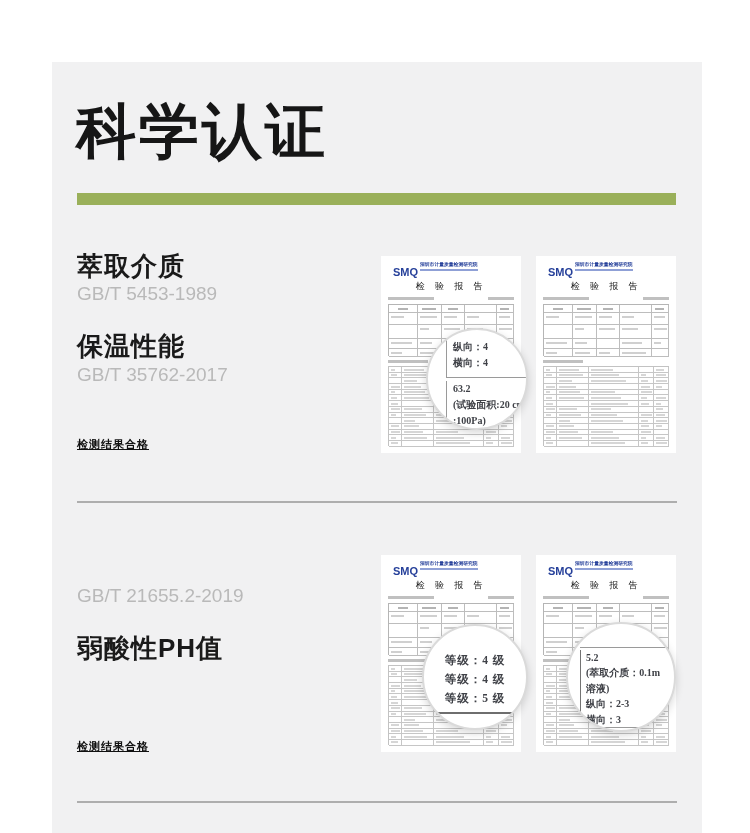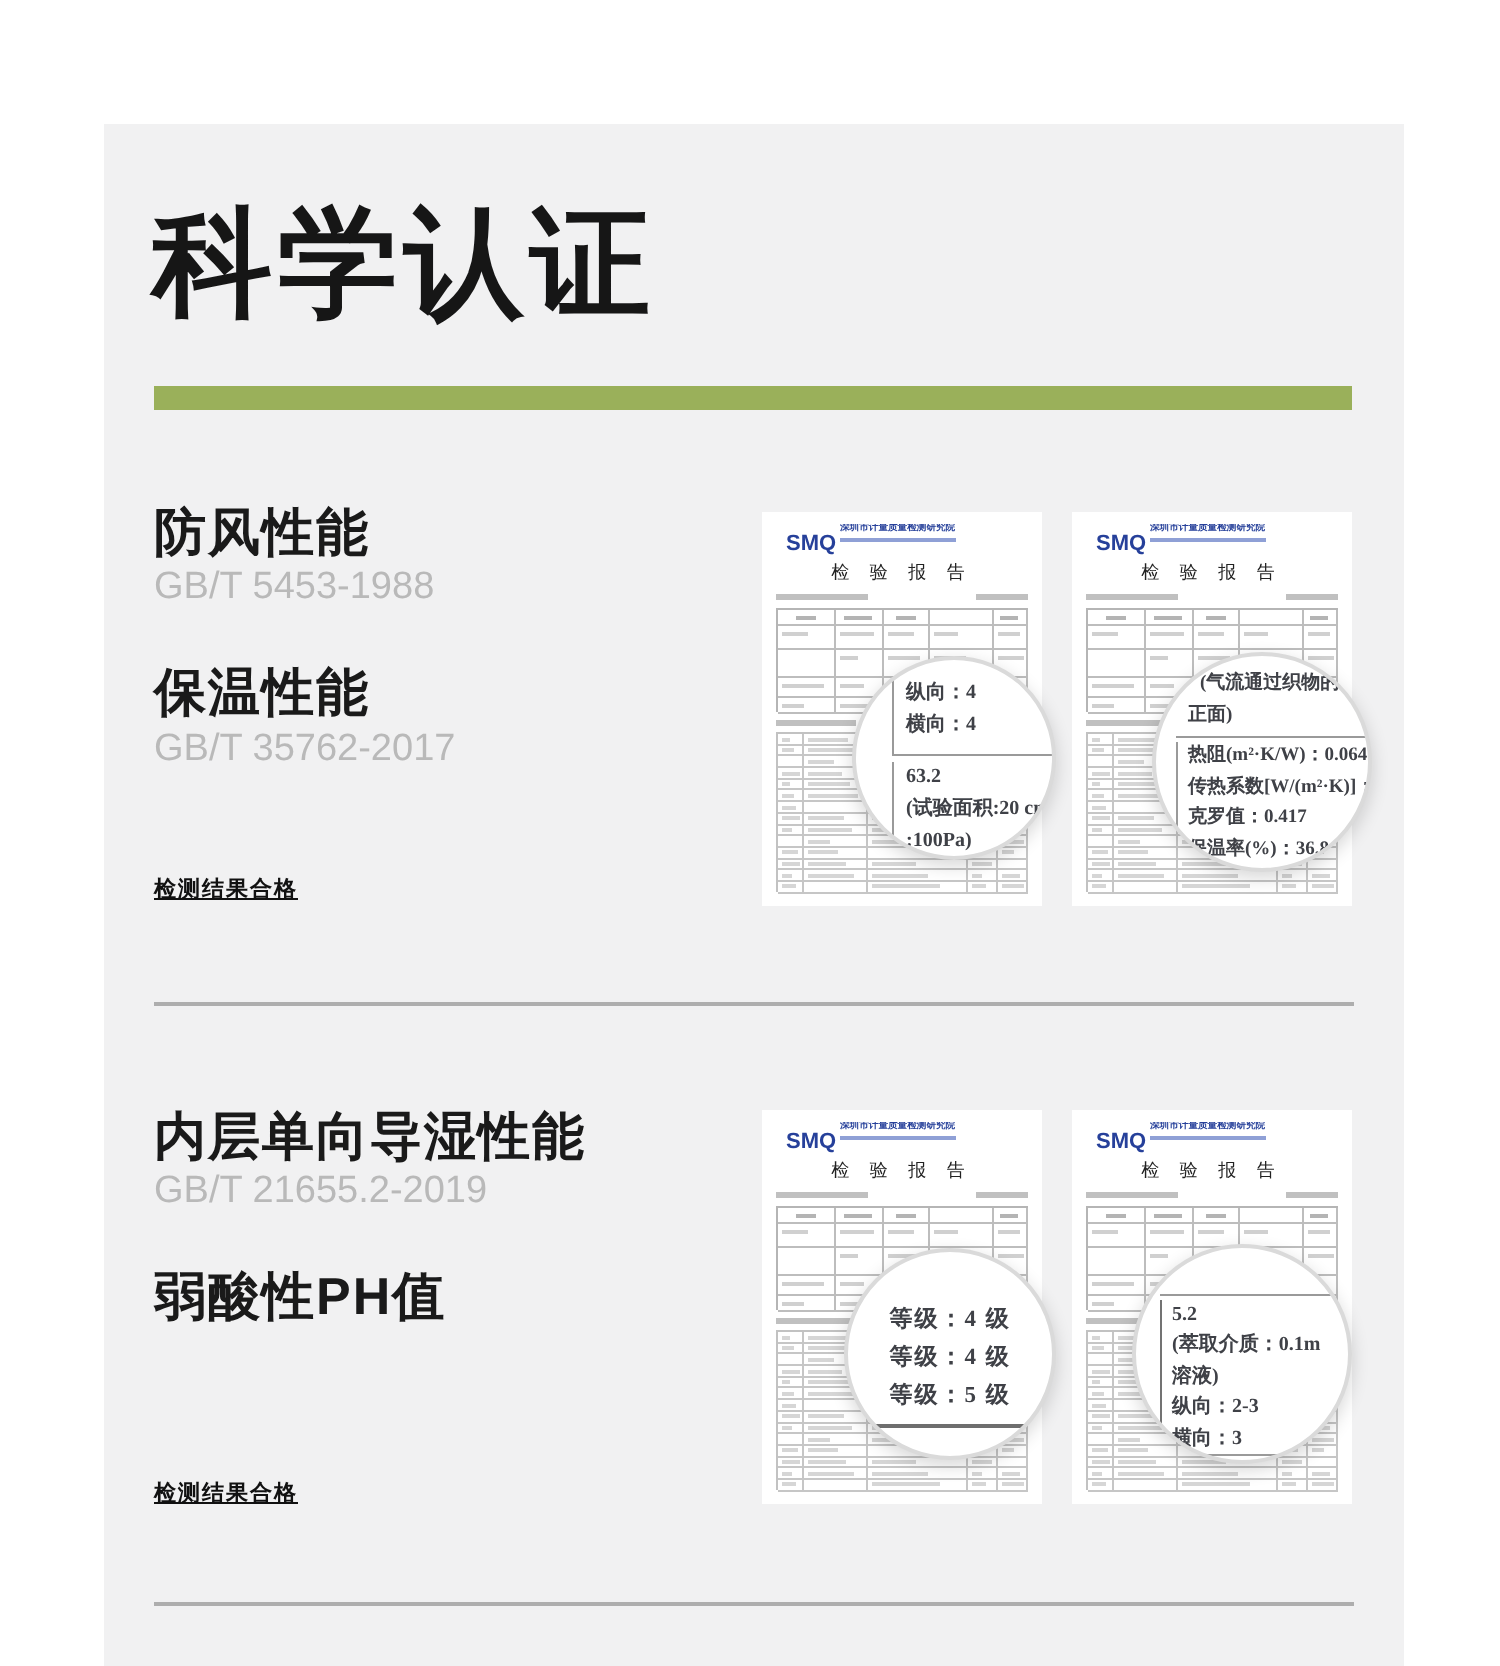--- a/index.html
+++ b/index.html
@@ -94,22 +94,22 @@
 </style>
 </head>
 <body>
 
 <div class="card">
 
   <h1 class="page-title">科学认证</h1>
   <div class="green-bar"></div>
 
   <div class="sec-text sec1-text">
-    <div class="tname tn1">防风性能</div>
-    <div class="tstd ts1">GB/T 5453-1988</div>
+    <div class="tname tn1">萃取介质</div>
+    <div class="tstd ts1">GB/T 5453-1989</div>
     <div class="tname tn2">保温性能</div>
     <div class="tstd ts2">GB/T 35762-2017</div>
     <div class="tresult">检测结果合格</div>
   </div>
 
   <div class="report r1a">
     <div class="rhead">
       <span class="smq">SMQ</span><span class="orgwrap"><span class="org">深圳市计量质量检测研究院</span><span class="orgbar"></span></span>
     </div>
     <div class="rtitle">检 验 报 告</div>
@@ -656,35 +656,24 @@
 
   <div class="mag c1">
     <div class="mag-lines">
         <div class="zl">纵向：4</div>
         <div class="zl">横向：4</div>
         <div class="zl">63.2</div>
         <div class="zl">(试验面积:20 cm²</div>
         <div class="zl">:100Pa)</div>
       </div>
   </div>
-  <div class="mag c2">
-    <div class="mag-lines">
-        <div class="zl">(气流通过织物的</div>
-        <div class="zl">正面)</div>
-        <div class="zl">热阻(m²·K/W)：0.064</div>
-        <div class="zl">传热系数[W/(m²·K)]：</div>
-        <div class="zl">克罗值：0.417</div>
-        <div class="zl">保温率(%)：36.8</div>
-      </div>
-  </div>
 
   <div class="divider div1"></div>
 
   <div class="sec-text sec2-text">
-    <div class="tname tn1">内层单向导湿性能</div>
     <div class="tstd ts1">GB/T 21655.2-2019</div>
     <div class="tname tn2">弱酸性PH值</div>
     <div class="tresult">检测结果合格</div>
   </div>
 
   <div class="report r2a">
     <div class="rhead">
       <span class="smq">SMQ</span><span class="orgwrap"><span class="org">深圳市计量质量检测研究院</span><span class="orgbar"></span></span>
     </div>
     <div class="rtitle">检 验 报 告</div>

